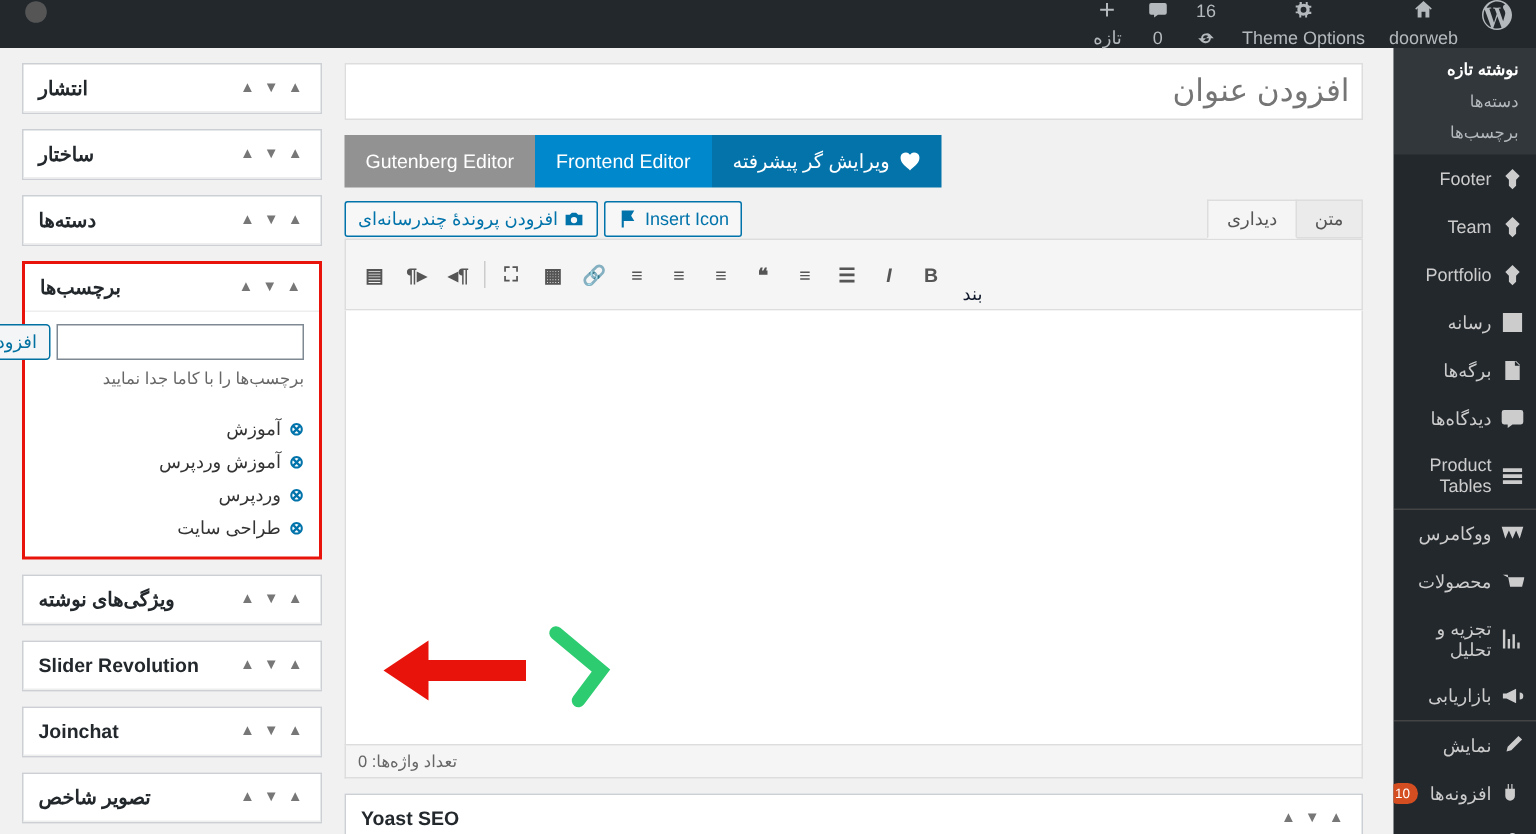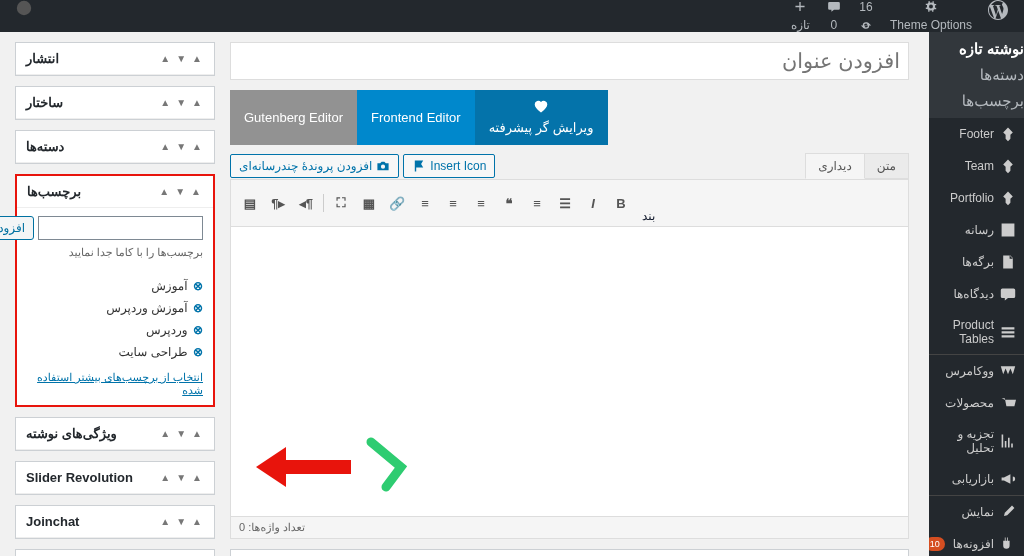--- a/index.html
+++ b/index.html
@@ -12,37 +12,37 @@
 .adminbar .ab-item.wp svg { width:20px; height:20px; }
 .adminbar .spacer { flex:1; }
 
 
 .adminmenu { position:absolute; top:32px; right:0; width:95px; bottom:0; background:#23282d; color:#eee; overflow:hidden; }
 .adminmenu ul { list-style:none; }
 .adminmenu li { position:relative; }
 .adminmenu li a { display:flex; align-items:center; gap:6px; padding:8px 8px; color:#ccc; text-decoration:none; font-size:12px; cursor:pointer; }
 .adminmenu li.open { background:#32373c; }
 .adminmenu .sub { background:#32373c; padding:4px 0; }
-.adminmenu .sub a { padding:4px 0; font-size:15px; color:#b4b9be;text-align:right; }
+.adminmenu .sub a { padding:4px 12px; font-size:11px; color:#b4b9be;text-align:right; }
 .adminmenu .sub a.cur { color:#fff; font-weight:bold; }
 .menu-icon { width:16px; height:16px; fill:currentColor; flex-shrink:0; }
 .badge { background:#d54e21; color:#fff; font-size:9px; border-radius:9px; padding:0 5px; line-height:14px; margin-right:2px; }
 
 
 .wrap { position:absolute; top:32px; right:95px; left:0; bottom:0; padding:10px 20px; overflow:hidden; }
 .main-col { position:absolute; top:10px; right:20px; left:230px; bottom:0; }
 .side-col { position:absolute; top:10px; left:15px; width:200px; bottom:0; }
 
 
 .title-input { width:100%; padding:3px 8px; font-size:1.6em; line-height:1.3; background:#fff; border:1px solid #ddd; color:#555; text-align:right; height:38px; }
 
 
 .editor-btns { margin-top:10px; display:flex; justify-content:flex-end; gap:0; }
 .editor-btns .btn { padding:10px 14px; color:#fff; font-size:13px; cursor:pointer; border:none; }
-.btn.wp-adv { background:#0473aa; display:flex; align-items:center; gap:6px;flex-direction:column; }
+.btn.wp-adv { background:#0473aa; display:flex; align-items:center; gap:6px; }
 .btn.fe { background:#0088cc; }
 .btn.gb { background:#929292; }
 .heart-icon { width:14px; height:14px; fill:#fff; }
 
 
 .media-row { margin-top:8px; display:flex; align-items:center; justify-content:space-between; }
 .media-row .right-btns { display:flex; gap:4px; }
 .outline-btn { background:#f7f7f7; border:1px solid #0073aa; color:#0073aa; padding:4px 8px; font-size:12px; cursor:pointer; display:flex; align-items:center; gap:4px; border-radius:2px; }
 .outline-btn svg { width:14px; height:14px; fill:currentColor; }
 .tabs-switch { display:flex; }
@@ -81,20 +81,26 @@
 .annot { position:absolute; top:200px; left:20px; width:200px; height:80px; pointer-events:none; }
 </style>
 </head>
 <body>
 
 <div class="adminbar">
   <div class="ab-item wp">
       <svg viewBox="0 0 20 20">
         <path d="M10 0C4.5 0 0 4.5 0 10s4.5 10 10 10 10-4.5 10-10S15.5 0 10 0zM1 10c0-1.3.3-2.5.8-3.6l4.3 11.8C3.1 16.8 1 13.7 1 10zm9 9c-.9 0-1.7-.1-2.5-.4l2.7-7.8 2.8 7.6c0 .1 0 .1.1.1-1 .3-2 .5-3.1.5zm1.2-13.2c.5 0 1-.1 1-.1.5 0 .4-.7 0-.7 0 0-1.4.1-2.3.1-.8 0-2.2-.1-2.2-.1-.5 0-.5.7-.1.7 0 0 .4.1.9.1l1.3 3.6L8 15.2 4.9 5.8c.5 0 1-.1 1-.1.5 0 .4-.7 0-.7 0 0-1.4.1-2.3.1h-.5C4.7 2.7 7.2 1 10 1c2.1 0 4 .8 5.5 2.1h-.1c-.8 0-1.4.7-1.4 1.5 0 .7.4 1.3.8 2 .3.5.7 1.2.7 2.2 0 .7-.3 1.5-.6 2.6l-.8 2.7-2.9-8.3zm3.3 12c2.6-1.5 4.4-4.4 4.4-7.7 0-1.6-.4-3-1.1-4.3.5 1.2.4 2.8-.2 4.4l-3.1 7.6z"></path>
       </svg>
+    </div>
+  <div class="ab-item">
+      <svg viewBox="0 0 20 20">
+        <path d="M16 8.5l1.5 1.4 1-1.1L10 1 1.5 8.8l1 1.1L4 8.5V18h4v-6h4v6h4z"></path>
+      </svg>
+      <span>doorweb</span>
     </div>
   <div class="ab-item">
       <svg viewBox="0 0 20 20">
         <path d="M18 12h-2a6 6 0 000-4h2V6h-2.3a6 6 0 00-1.4-1.4V2h-2v2.3a6 6 0 00-4 0V2H6v2.3A6 6 0 004.6 5.7H2v2h2a6 6 0 000 4H2v2h2.3a6 6 0 001.4 1.4V18h2v-2.3a6 6 0 004 0V18h2v-2.3a6 6 0 001.4-1.4H18zm-8 1a3 3 0 110-6 3 3 0 010 6z"></path>
       </svg>
       <span>Theme Options</span>
     </div>
   <div class="ab-item">
       <span>16</span>
       <svg viewBox="0 0 20 20">
@@ -371,21 +377,20 @@
           <input type="text" style="">
           <button>افزودن</button>
         </div>
         <div class="howto">برچسب‌ها را با کاما جدا نمایید</div>
         <div class="tagchecklist">
           <span><span class="x">⊗</span> <span>آموزش</span></span>
           <span><span class="x">⊗</span> <span>آموزش وردپرس</span></span><br>
           <span><span class="x">⊗</span> <span>وردپرس</span></span>
           <span><span class="x">⊗</span> <span>طراحی سایت</span></span>
         </div>
-        <a class="tagcloud-link">انتخاب از برچسب‌های بیشتر استفاده شده</a>
       </div>
     </div>
 
     <div class="postbox collapsed">
         <div class="hndle">
           <span class="ctrls">
             <span>▲</span>
             <span>▼</span>
             <span>▲</span>
           </span>

